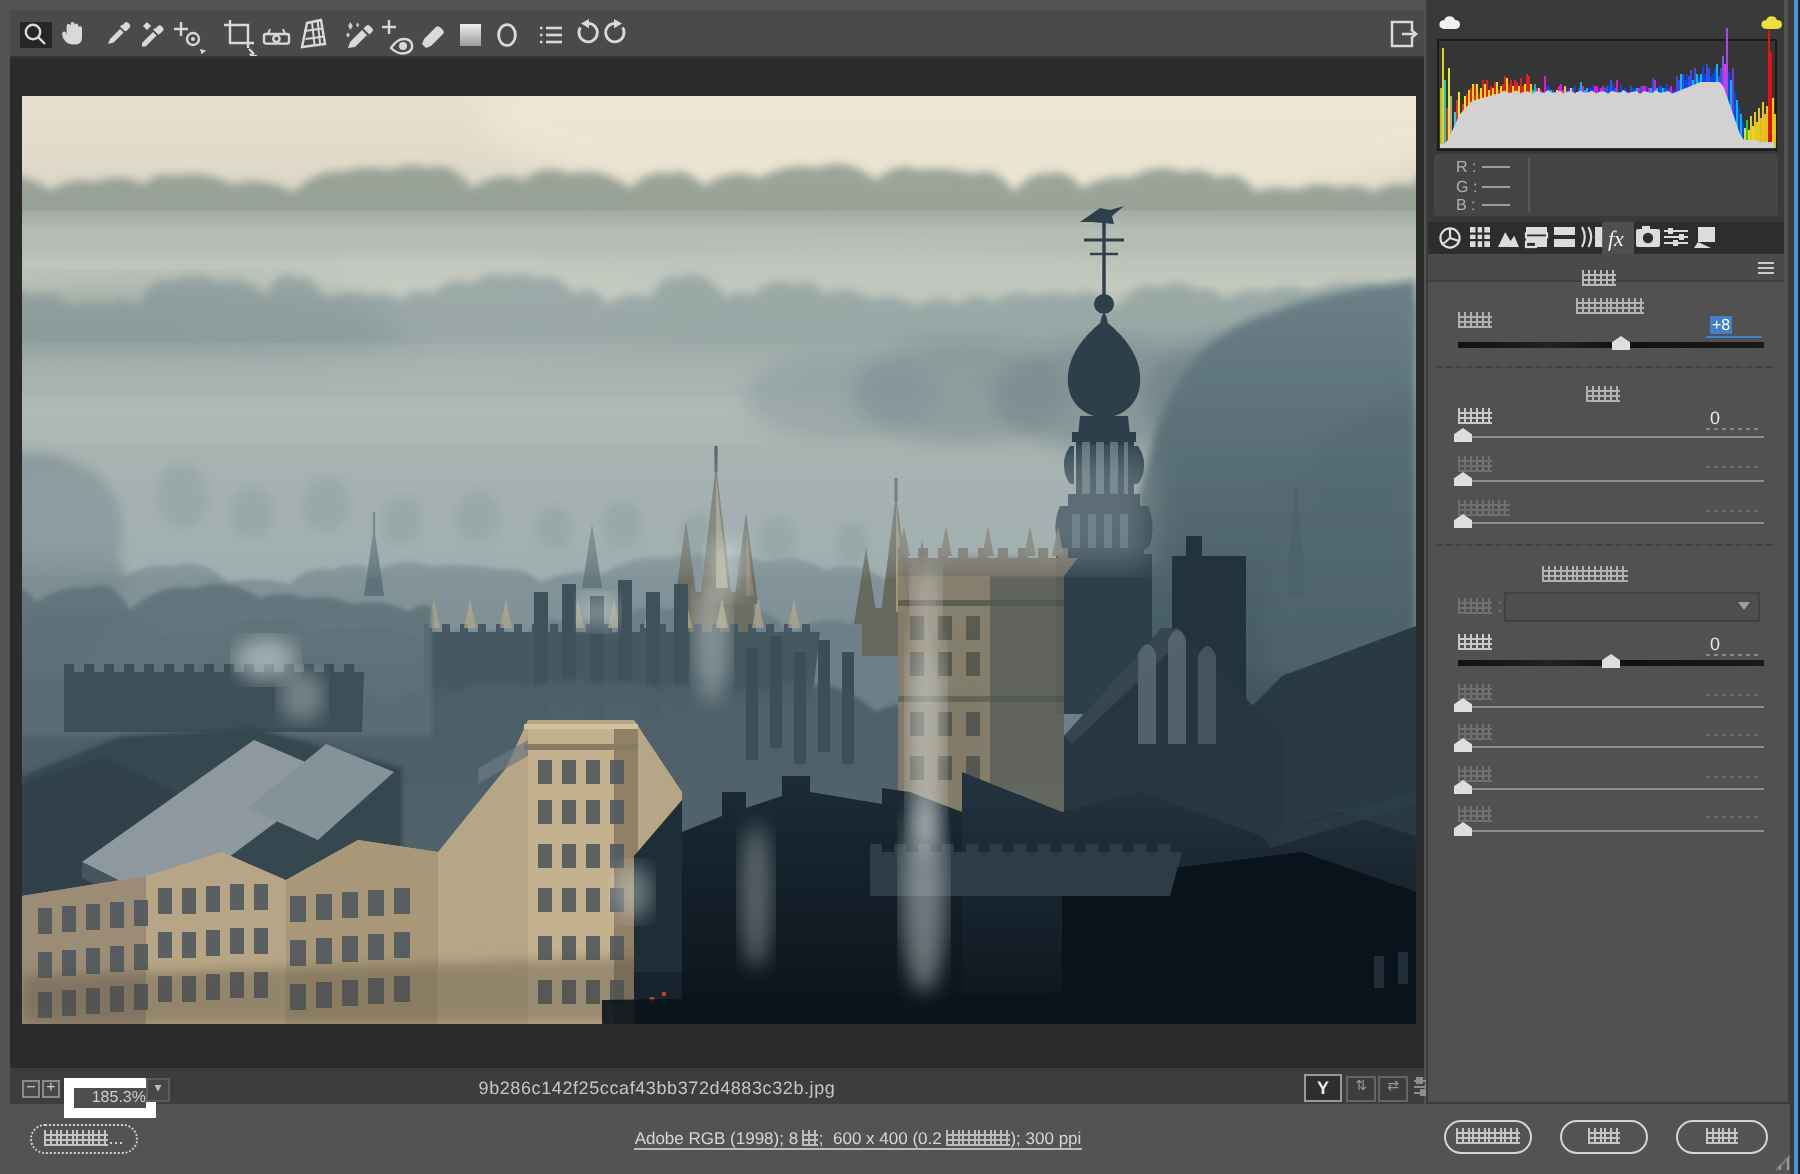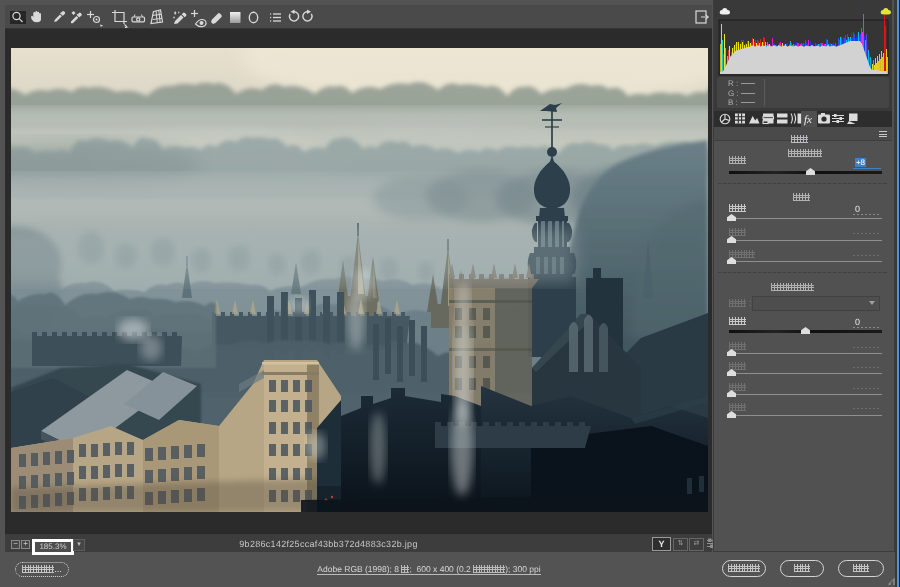--- a/index.html
+++ b/index.html
@@ -399,21 +399,21 @@
 <ellipse cx="122" cy="282" rx="15" ry="11" fill="#e2e8e6" opacity=".5" filter="url(#b5)"></ellipse>
 <ellipse cx="140" cy="300" rx="11" ry="13" fill="#dde4e2" opacity=".35" filter="url(#b5)"></ellipse>
 <ellipse cx="288" cy="258" rx="10" ry="9" fill="#e0e6e4" opacity=".4" filter="url(#b5)"></ellipse>
 <ellipse cx="305" cy="398" rx="10" ry="14" fill="#dde4e2" opacity=".4" filter="url(#b5)"></ellipse>
 </svg>
 </div>
 
 <div class="abs" style="left:5px;top:533px;width:707px;height:18px;background:#3d3d3d;border-top:1px solid #2a2a2a">
   <div class="tbtn" style="left:6px">−</div>
   <div class="tbtn" style="left:16px">+</div>
-  <div class="abs" style="left:27px;top:4.5px;width:36px;height:10px;background:#1d4ed8;border:3px solid #ffffff;color:#cfcfcf;font-size:8px;line-height:10px;text-align:center;filter:grayscale(1)">185.3%</div>
+  <div class="abs" style="left:27px;top:4.5px;width:36px;height:10px;background:#1d4ed8;border:5px solid #ffffff;color:#cfcfcf;font-size:8px;line-height:10px;text-align:right;filter:grayscale(1)">185.3%</div>
   <div class="abs" style="left:68px;top:4.5px;width:10px;height:10px;background:#464646;border:1px solid #5d5d5d;color:#bbb;font-size:7px;line-height:10px;text-align:center;filter:grayscale(1)">▾</div>
   <div class="abs" style="left:0;right:0;top:5px;text-align:center;font-size:9px;color:#c6c6c6;letter-spacing:.3px;transform:translateX(-30px);filter:grayscale(1)">9b286c142f25ccaf43bb372d4883c32b.jpg</div>
   <div class="abs" style="left:647px;top:2.5px;width:17px;height:12px;background:#2e2e2e;border:1px solid #9a9a9a;color:#e8e8e8;font-size:9px;font-weight:bold;line-height:12px;text-align:center;filter:grayscale(1)">Y</div>
   <div class="abs" style="left:668px;top:3.5px;width:13px;height:11px;border:1px solid #666;color:#999;font-size:7px;line-height:10px;text-align:center;filter:grayscale(1)">⇅</div>
   <div class="abs" style="left:684px;top:3.5px;width:13px;height:11px;border:1px solid #666;color:#999;font-size:7px;line-height:10px;text-align:center;filter:grayscale(1)">⇄</div>
   <svg width="14" height="12" style="position:absolute;left:701px;top:4px">
       <g stroke="#8d8d8d" stroke-width="1">
         <line x1="1" y1="2.5" x2="11" y2="2.5"></line>
         <line x1="1" y1="5.5" x2="11" y2="5.5"></line>
         <line x1="1" y1="8.5" x2="11" y2="8.5"></line>

